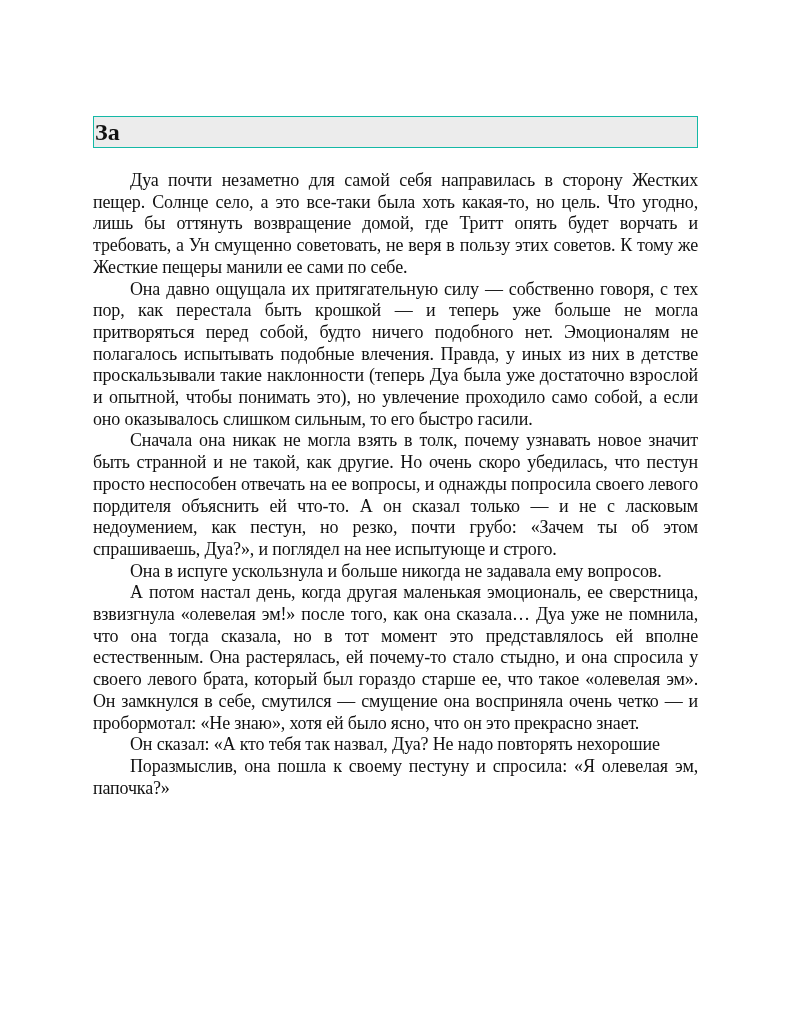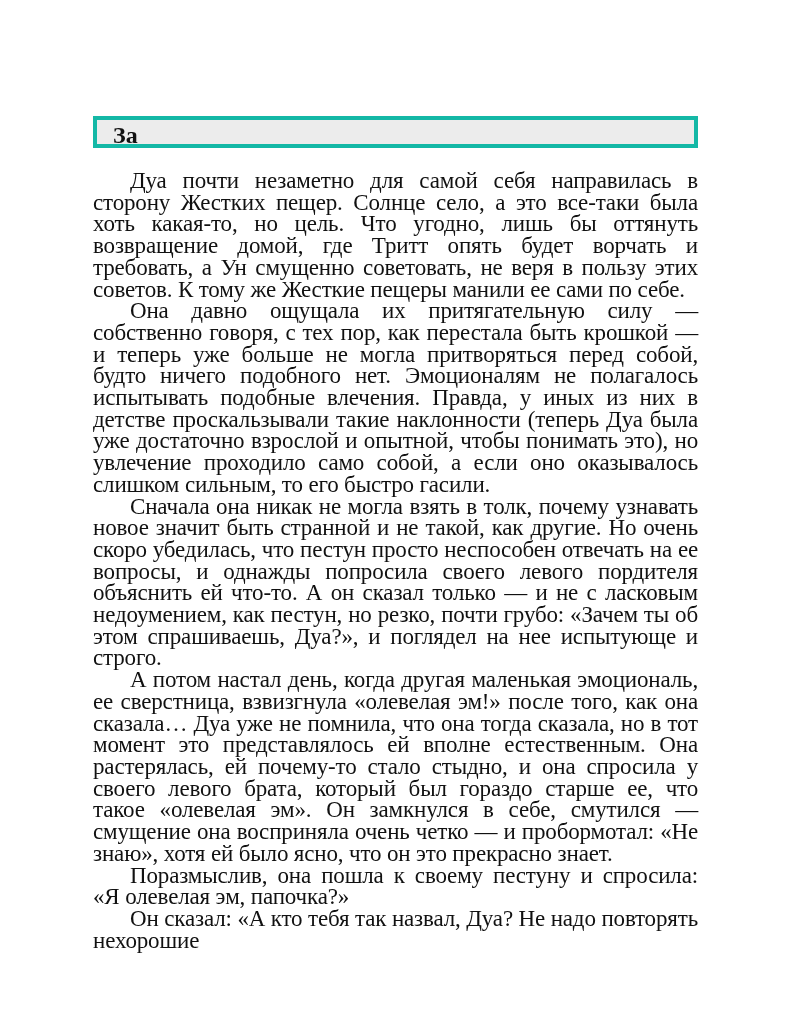--- a/index.html
+++ b/index.html
@@ -19,48 +19,49 @@
       position: absolute;
       left: 93px;
       top: 116px;
       width: 605px;
     }
     .chapter-heading {
       box-sizing: border-box;
       width: 605px;
       height: 32px;
       background: #ececec;
-      border: 4px solid #14b8a6;
+      border: 1px solid #14b8a6;
       font-family: "Liberation Serif", "DejaVu Serif", serif;
       font-weight: bold;
       font-size: 24px;
       line-height: 30px;
-      padding-left: 16px;
+      padding-left: 1px;
       margin: 0;
       color: #111111;
     }
     .text-body {
       margin-top: 22px;
     }
     .para {
       margin: 0;
       text-indent: 37px;
       text-align: justify;
-      font-size: 23px;
+      font-size: 18px;
       line-height: 21.7px;
       letter-spacing: -0.15px;
     }
   </style>
 </head>
 <body>
 
 <div class="page">
   <h2 class="chapter-heading">За</h2>
 
   <div class="text-body">
     <p class="para">Дуа почти незаметно для самой себя направилась в сторону Жестких пещер. Солнце село, а это все-таки была хоть какая-то, но цель. Что угодно, лишь бы оттянуть возвращение домой, где Тритт опять будет ворчать и требовать, а Ун смущенно советовать, не веря в пользу этих советов. К тому же Жесткие пещеры манили ее сами по себе.</p>
     <p class="para">Она давно ощущала их притягательную силу — собственно говоря, с тех пор, как перестала быть крошкой — и теперь уже больше не могла притворяться перед собой, будто ничего подобного нет. Эмоционалям не полагалось испытывать подобные влечения. Правда, у иных из них в детстве проскальзывали такие наклонности (теперь Дуа была уже достаточно взрослой и опытной, чтобы понимать это), но увлечение проходило само собой, а если оно оказывалось слишком сильным, то его быстро гасили.</p>
     <p class="para">Сначала она никак не могла взять в толк, почему узнавать новое значит быть странной и не такой, как другие. Но очень скоро убедилась, что пестун просто неспособен отвечать на ее вопросы, и однажды попросила своего левого пордителя объяснить ей что-то. А он сказал только — и не с ласковым недоумением, как пестун, но резко, почти грубо: «Зачем ты об этом спрашиваешь, Дуа?», и поглядел на нее испытующе и строго.</p>
+    <p class="para">Она в испуге ускользнула и больше никогда не задавала ему вопросов.</p>
     <p class="para">А потом настал день, когда другая маленькая эмоциональ, ее сверстница, взвизгнула «олевелая эм!» после того, как она сказала… Дуа уже не помнила, что она тогда сказала, но в тот момент это представлялось ей вполне естественным. Она растерялась, ей почему-то стало стыдно, и она спросила у своего левого брата, который был гораздо старше ее, что такое «олевелая эм». Он замкнулся в себе, смутился — смущение она восприняла очень четко — и пробормотал: «Не знаю», хотя ей было ясно, что он это прекрасно знает.</p>
+    <p class="para">Он сказал: «А кто тебя так назвал, Дуа? Не надо повторять нехорошие</p>
     <p class="para">Поразмыслив, она пошла к своему пестуну и спросила: «Я олевелая эм, папочка?»</p>
-    <p class="para">Он сказал: «А кто тебя так назвал, Дуа? Не надо повторять нехорошие</p>
   </div>
 </div>
 
 </body></html>

